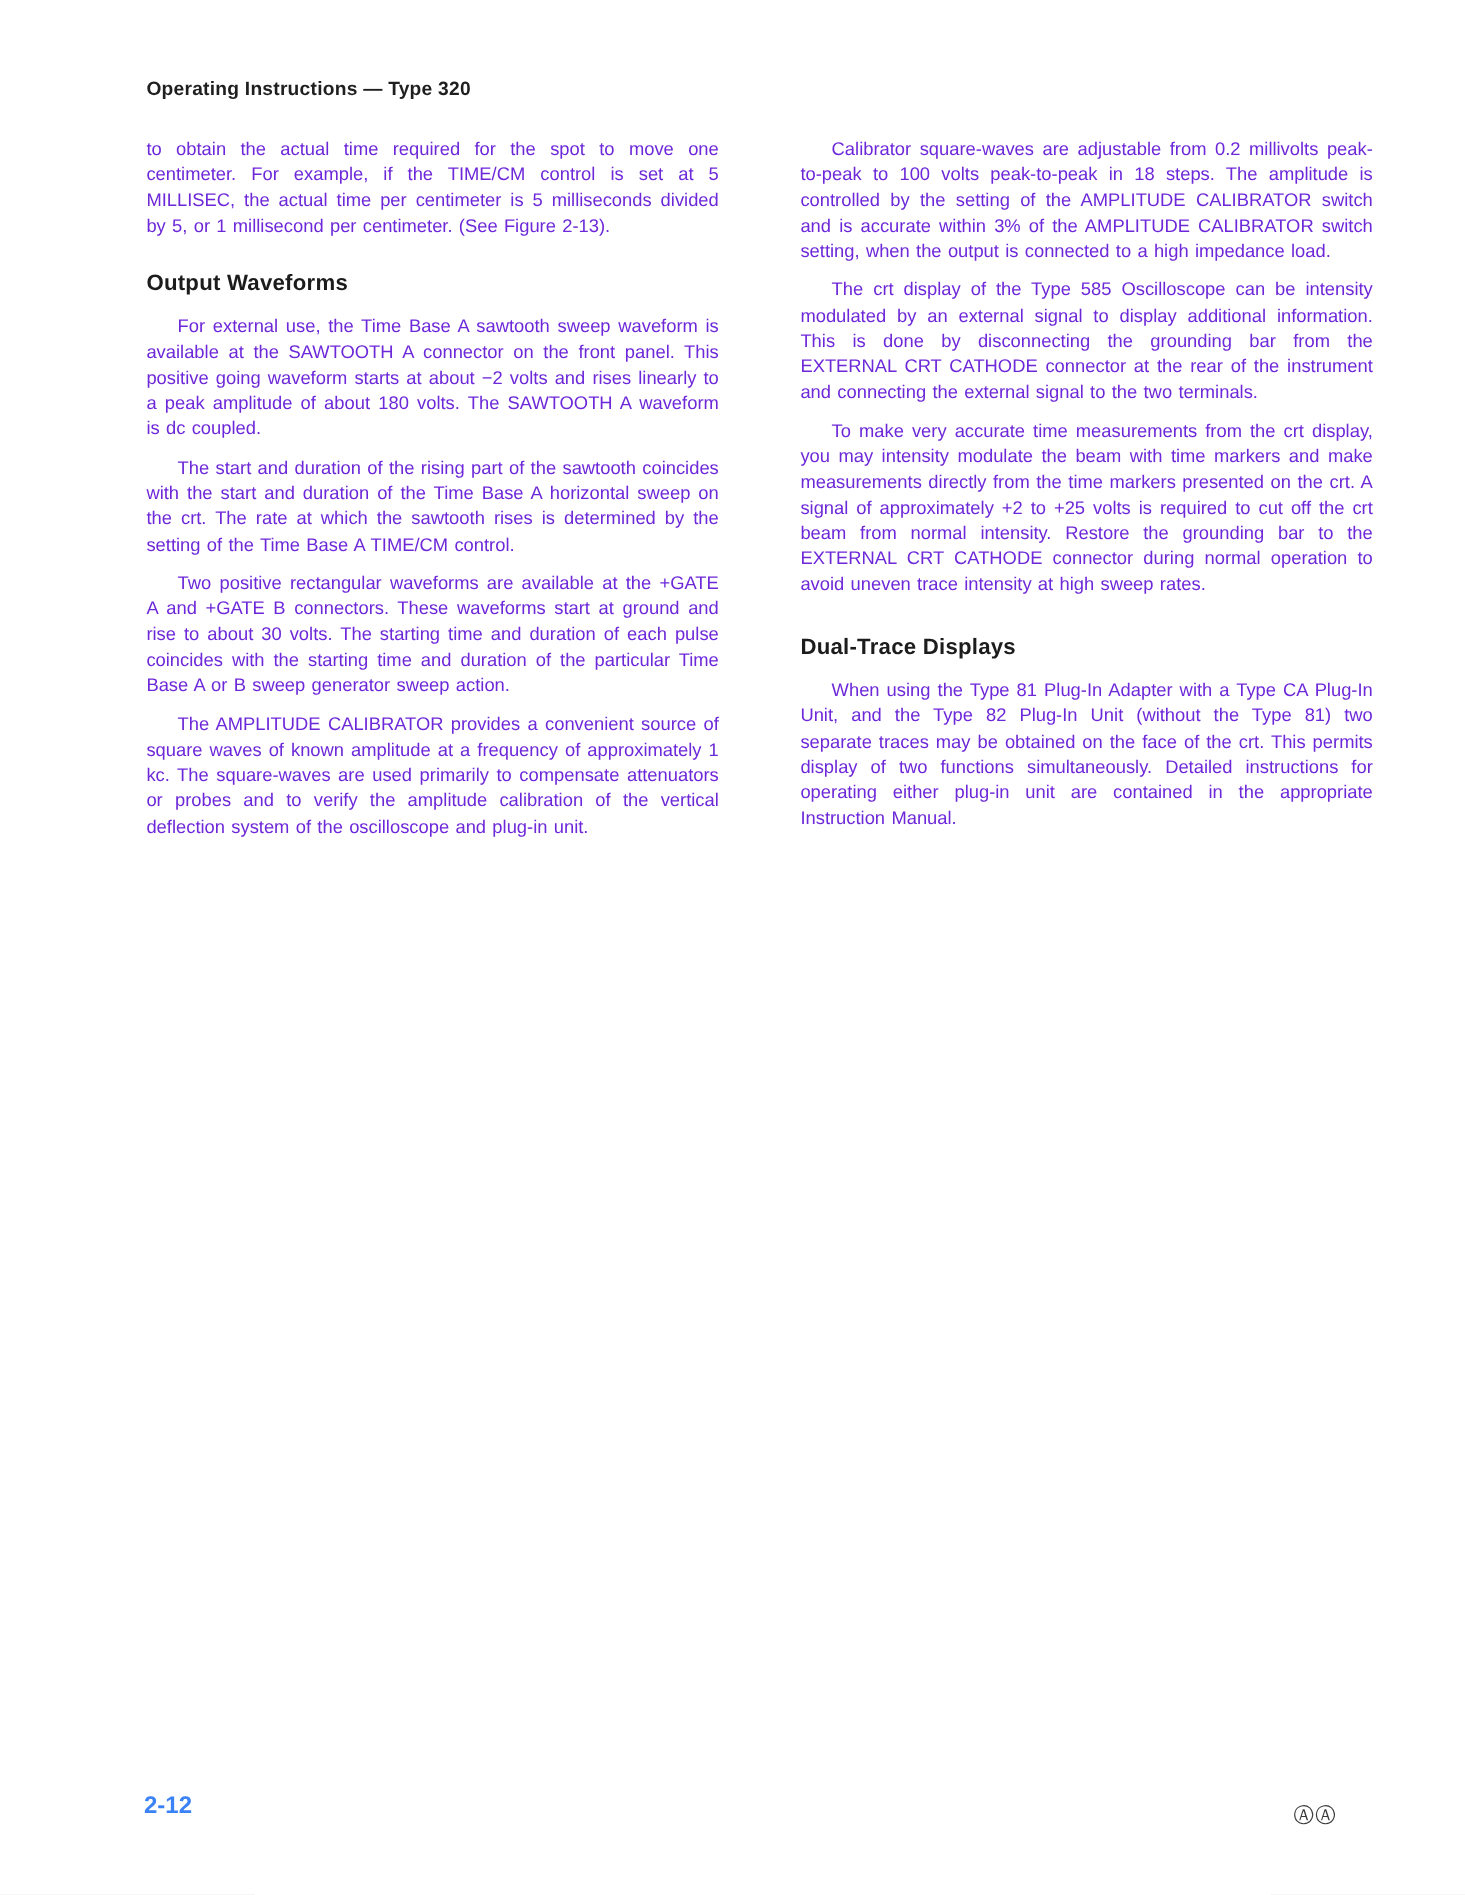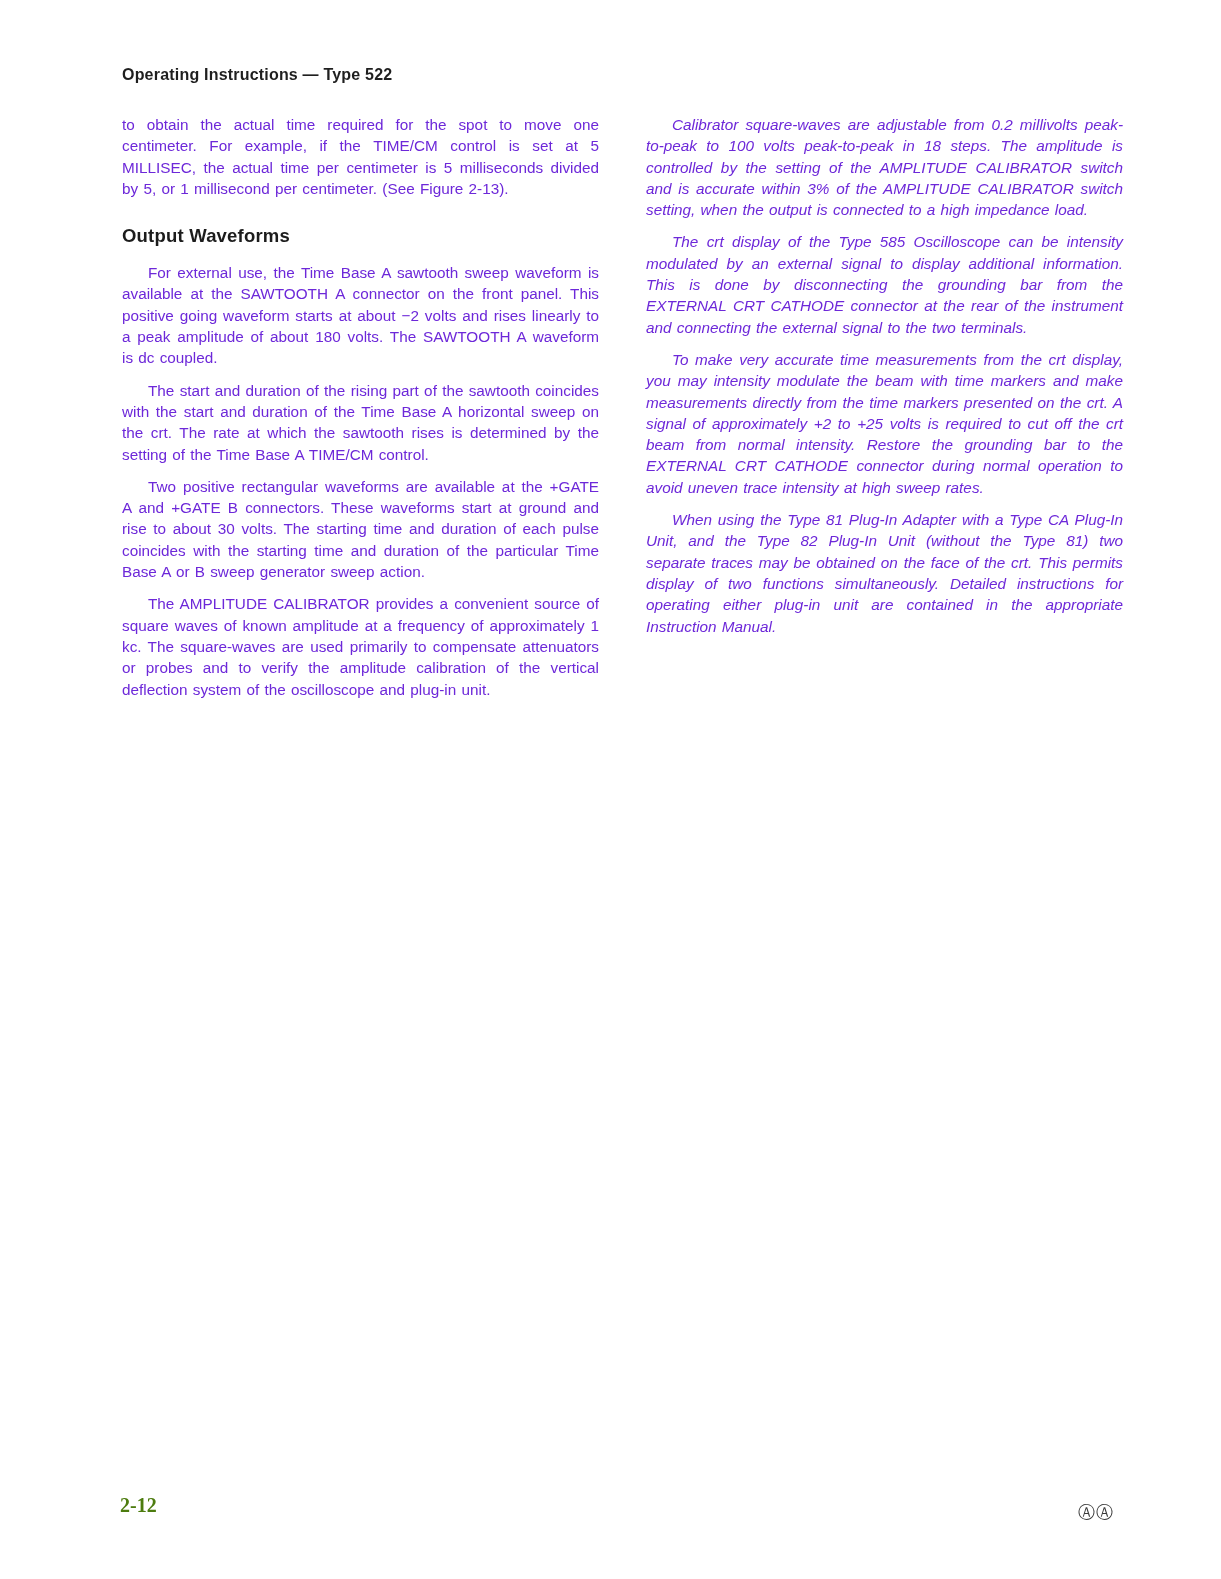--- a/index.html
+++ b/index.html
@@ -24,21 +24,21 @@
     font-weight: bold;
     letter-spacing: 0.2px;
     color: #1f1f1f;
   }
   .column {
     position: absolute;
     top: 114px;
     width: 477px;
   }
   .column.left  { left: 122px; }
-  .column.right { left: 646px; font-style: italic; }
+  .column.right { left: 667px; }
 
   .column p {
     margin: 0 0 11px 0;
     font-size: 15.3px;
     line-height: 21.3px;
     text-align: justify;
     text-indent: 1.7em;
     word-spacing: 1px;
     color: #6d28d9;
   }
@@ -52,38 +52,37 @@
     color: #1c1c1c;
   }
   .column h2.first { margin-top: 26px; }
 
   .page-number {
     position: absolute;
     left: 120px;
     top: 1494px;
     font-size: 20px;
     font-weight: bold;
-    color: #4d7c0f;
-    font-family: Liberation Serif, serif;
+    color: #3b82f6;
   }
   .printer-marks {
     position: absolute;
     left: 1078px;
     top: 1501px;
     font-size: 17px;
     letter-spacing: 1px;
     color: #3a3a3a;
   }
 </style>
 </head>
 <body>
 
 <div class="page">
 
-  <div class="running-header">Operating Instructions — Type 522</div>
+  <div class="running-header">Operating Instructions — Type 320</div>
 
   <div class="column left">
     <p class="no-indent">to obtain the actual time required for the spot to move one centimeter.  For example, if the TIME/CM control is set at 5 MILLISEC, the actual time per centimeter is 5 milliseconds divided by 5, or 1 millisecond per centimeter. (See Figure 2-13).</p>
 
     <h2 class="first">Output Waveforms</h2>
 
     <p>For external use, the Time Base A sawtooth sweep waveform is available at the SAWTOOTH A connector on the front panel.  This positive going waveform starts at about −2 volts and rises linearly to a peak amplitude of about 180 volts.  The SAWTOOTH A waveform is dc coupled.</p>
 
     <p>The start and duration of the rising part of the sawtooth coincides with the start and duration of the Time Base A horizontal sweep on the crt.  The rate at which the sawtooth rises is determined by the setting of the Time Base A TIME/CM control.</p>
 
@@ -94,20 +93,21 @@
   </div>
 
   <div class="column right">
     <p>Calibrator square-waves are adjustable from 0.2 millivolts peak-to-peak to 100 volts peak-to-peak in 18 steps.  The amplitude is controlled by the setting of the AMPLITUDE CALIBRATOR switch and is accurate within 3% of the AMPLITUDE CALIBRATOR switch setting, when the output is connected to a high impedance load.</p>
 
 
     <p>The crt display of the Type 585 Oscilloscope can be intensity modulated by an external signal to display additional information.  This is done by disconnecting the grounding bar from the EXTERNAL CRT CATHODE connector at the rear of the instrument and connecting the external signal to the two terminals.</p>
 
     <p>To make very accurate time measurements from the crt display, you may intensity modulate the beam with time markers and make measurements directly from the time markers presented on the crt.  A signal of approximately +2 to +25 volts is required to cut off the crt beam from normal intensity.  Restore the grounding bar to the EXTERNAL CRT CATHODE connector during normal operation to avoid uneven trace intensity at high sweep rates.</p>
 
+    <h2>Dual-Trace Displays</h2>
 
     <p>When using the Type 81 Plug-In Adapter with a Type CA Plug-In Unit, and the Type 82 Plug-In Unit (without the Type 81) two separate traces may be obtained on the face of the crt.  This permits display of two functions simultaneously.  Detailed instructions for operating either plug-in unit are contained in the appropriate Instruction Manual.</p>
   </div>
 
   <div class="page-number">2-12</div>
 
   <div class="printer-marks">ⒶⒶ</div>
 
 </div>
 

